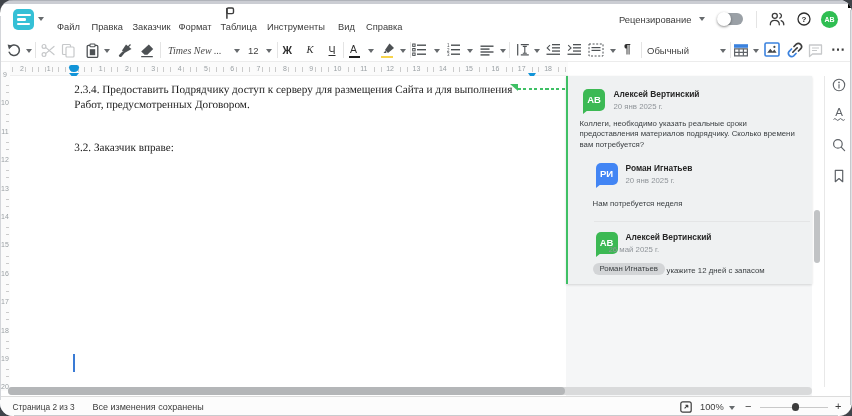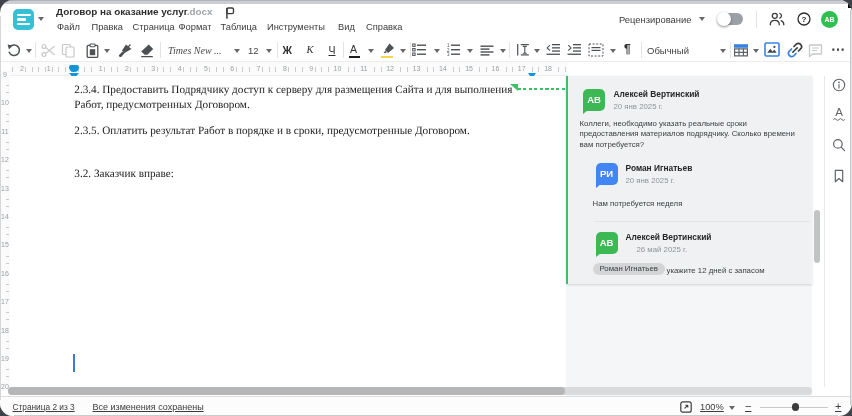--- a/index.html
+++ b/index.html
@@ -55,38 +55,37 @@
 .avg{background:#3cb954;border-top-color:#3cb954;}
 .avb{background:#4285f4;border-top-color:#4285f4;}
 .chip{position:absolute;font-size:7.8px;color:#3c4043;background:#d3d5d7;border-radius:7px;padding:2px 7px 2.5px;line-height:8px;}
 #cdiv{position:absolute;left:26px;top:145px;width:216px;height:1px;background:#e4e5e6;}
 #vscroll{position:absolute;left:813.5px;top:134px;width:6px;height:53px;background:#c1c3c5;border-radius:3px;}
 #rstrip{position:absolute;left:824px;top:0;width:28px;height:311px;background:#fff;border-left:1px solid #e8e8e8;}
 #hscroll-track{position:absolute;left:8px;top:310.5px;width:804px;height:8.5px;background:#d9dadb;border-radius:4px;}
 #hscroll-thumb{position:absolute;left:0;top:0;width:557px;height:8.5px;background:#b4b6b8;border-radius:4px;}
 
 #sb{left:0;top:396px;width:852px;height:20px;background:#fcfcfc;border-top:1px solid #dcdcdc;font-size:8.6px;color:#3c3c3c;}
-#sb .t{position:absolute;top:5px;white-space:nowrap;text-decoration:underline;}
+#sb .t{position:absolute;top:5px;white-space:nowrap;}
 </style></head><body>
 <div id="win">
   <div id="logo" class="abs">
     <i style="top:5px;width:14px"></i>
     <i style="top:9.3px;width:9px"></i>
     <i style="top:13.6px;width:12.5px"></i>
   </div>
   <div class="caret" style="left:38px;top:17px"></div>
-  <div id="title" class="abs">Договор на оказание услуг<span>.docx</span></div>
   <svg class="abs" style="left:225px;top:7px" width="10" height="12" viewBox="0 0 10 12">
       <path d="M1.9 11.8 V1" stroke="#3c3c3c" stroke-width="1.5"></path>
       <rect x="1.9" y="1" width="6.6" height="5.6" rx="1.4" fill="none" stroke="#3c3c3c" stroke-width="1.4"></rect>
     </svg>
   <div id="menu" class="abs">
     <b style="left:57px">Файл</b>
       <b style="left:91.5px">Правка</b>
-      <b style="left:132.5px">Страница</b>
+      <b style="left:132.5px">Заказчик</b>
     <b style="left:178.5px">Формат</b>
       <b style="left:220.5px">Таблица</b>
       <b style="left:267px">Инструменты</b>
     <b style="left:338px">Вид</b>
       <b style="left:366px">Справка</b>
   </div>
   <div id="rev" class="abs">Рецензирование</div>
   <div class="caret" style="left:699px;top:17px"></div>
   <div id="tog" class="abs">
       <i></i>
@@ -401,21 +400,20 @@
 <b class="vn" style="top:164.4px">15</b>
 <b class="vn" style="top:192.8px">16</b>
 <b class="vn" style="top:221.2px">17</b>
 <b class="vn" style="top:249.6px">18</b>
 <b class="vn" style="top:278.0px">19</b>
 <b class="vn" style="top:306.4px">20</b>
       </div>
     <div id="doc">
       <p>2.3.4. Предоставить Подрядчику доступ к серверу для размещения Сайта и для выполнения<br>
 Работ, предусмотренных Договором.</p>
-      <p>2.3.5. Оплатить результат Работ в порядке и в сроки, предусмотренные Договором.</p>
       <div id="spacer"></div>
       <p>3.2. Заказчик вправе:</p>
     </div>
     <div id="cursor"></div>
     <svg id="anch-tri" width="8" height="7" viewBox="0 0 8 7">
         <polygon points="0,0 8,0 8,7" fill="#3fc065"></polygon>
       </svg>
       <div id="anch-dash"></div>
     <div id="panel">
       <div id="card">
@@ -423,21 +421,21 @@
         <div class="cname" style="left:46px;top:13px">Алексей Вертинский</div>
         <div class="cdate" style="left:46px;top:26px">20 янв 2025 г.</div>
         <div class="cbody" style="left:12px;top:42.5px">Коллеги, необходимо указать реальные сроки<br>предоставления материалов подрядчику. Сколько времени<br>вам потребуется?</div>
         <div class="av avb" style="left:28px;top:86.5px">РИ</div>
         <div class="cname" style="left:58px;top:87px">Роман Игнатьев</div>
         <div class="cdate" style="left:58px;top:100px">20 янв 2025 г.</div>
         <div class="cbody" style="left:25px;top:122.5px">Нам потребуется неделя</div>
         <div id="cdiv"></div>
         <div class="av avg" style="left:28px;top:155.5px">АВ</div>
         <div class="cname" style="left:58px;top:156px">Алексей Вертинский</div>
-        <div class="cdate" style="left:69px;top:169px">26 май 2025 г.</div>
+        <div class="cdate" style="left:41px;top:169px">26 май 2025 г.</div>
         <div class="chip" style="left:25px;top:186.5px">Роман Игнатьев</div>
         <div class="cbody" style="left:99px;top:189.5px">укажите 12 дней с запасом</div>
       </div>
     </div>
     <div id="vscroll"></div>
     <div id="rstrip">
       <svg class="abs" style="left:7px;top:2px" width="14" height="14" viewBox="0 0 14 14">
           <circle cx="7" cy="7" r="5.7" fill="none" stroke="#5f6368" stroke-width="1.1"></circle>
           <circle cx="7" cy="4.4" r="0.85" fill="#5f6368"></circle>
           <rect x="6.45" y="6.2" width="1.1" height="4.3" fill="#5f6368"></rect>

